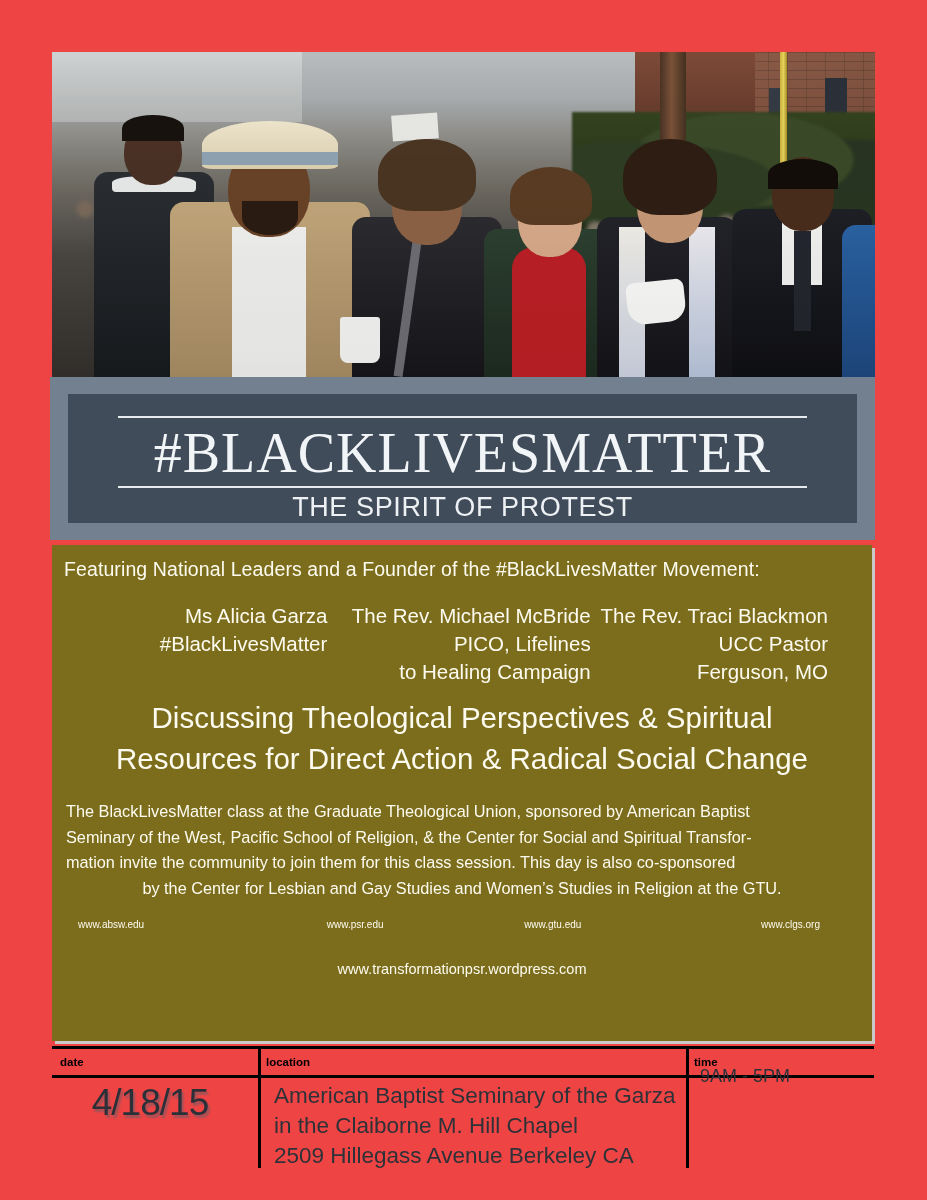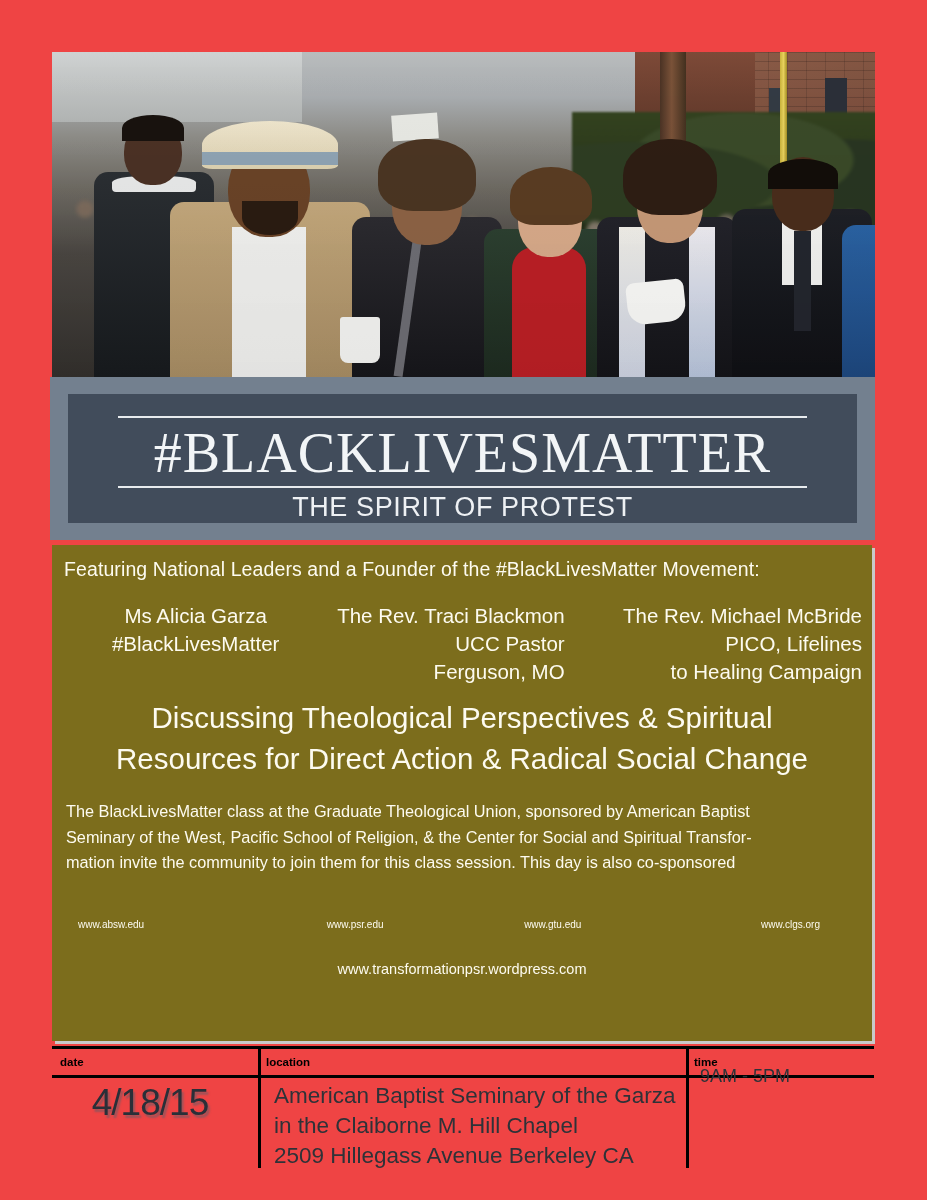--- a/index.html
+++ b/index.html
@@ -258,21 +258,21 @@
     letter-spacing: .1px;
   }
   .speakers {
     position: absolute;
     left: 12px;
     right: 10px;
     top: 57px;
     display: flex;
   }
   .spk { font-size: 20.5px; line-height: 28px; }
-  .spk.c1 { width: 33%; text-align: center; }
+  .spk.c1 { width: 33%; text-align: right; }
   .spk.c2 { width: 34%; text-align: right; padding-right: 34px; box-sizing: border-box; }
   .spk.c3 { width: 33%; text-align: right; }
   .spk div { white-space: nowrap; }
 
   .headline {
     position: absolute;
     left: 14px; right: 14px;
     top: 152px;
     text-align: center;
     font-size: 29.5px;
@@ -460,41 +460,42 @@
   <div class="olive-shadow"></div>
   <div class="olive">
 
     <div class="featuring">Featuring National Leaders and a Founder of the #BlackLivesMatter Movement:</div>
 
     <div class="speakers">
       <div class="spk c1">
         <div>Ms Alicia Garza</div>
         <div>#BlackLivesMatter</div>
       </div>
+      <div class="spk c3">
+        <div>The Rev. Michael McBride</div>
+        <div>PICO, Lifelines</div>
+        <div>to Healing Campaign</div>
+      </div>
       <div class="spk c2">
         <div>The Rev. Traci Blackmon</div>
         <div>UCC  Pastor</div>
         <div>Ferguson, MO</div>
       </div>
-      <div class="spk c3">
-        <div>The Rev. Michael McBride</div>
-        <div>PICO, Lifelines</div>
-        <div>to Healing Campaign</div>
-      </div>
     </div>
 
     <div class="headline">
       <div>Discussing Theological Perspectives &amp; Spiritual</div>
       <div>Resources for Direct Action &amp; Radical Social Change</div>
     </div>
 
     <div class="blurb">
       <div class="l1">The BlackLivesMatter class at the Graduate Theological Union, sponsored by American Baptist</div>
       <div class="l2">Seminary of the West, Pacific School of Religion, &amp; the Center for Social and Spiritual Transfor-</div>
       <div class="l3">mation invite the community to join them for this class session. This day is also co-sponsored</div>
+      <div class="l4">by the Center for Lesbian and Gay Studies and Women’s Studies in Religion at the GTU.</div>
     </div>
 
     <div class="urls">
       <div class="u1">www.absw.edu</div>
       <div class="u2">www.psr.edu</div>
       <div class="u3">www.gtu.edu</div>
       <div class="u4">www.clgs.org</div>
     </div>
 
     <div class="url-wp">www.transformationpsr.wordpress.com</div>

